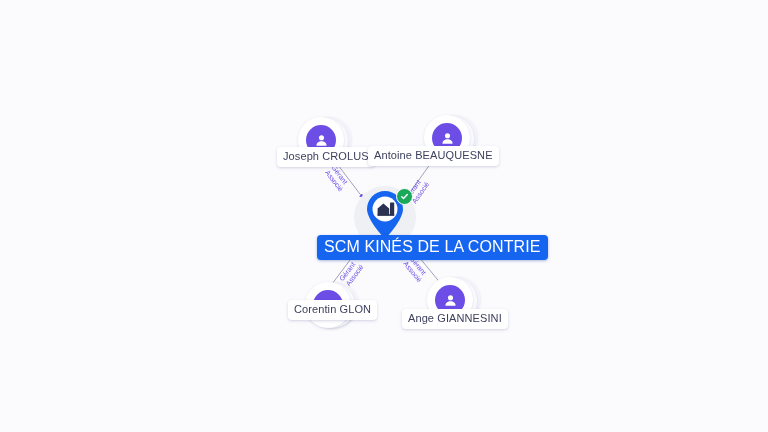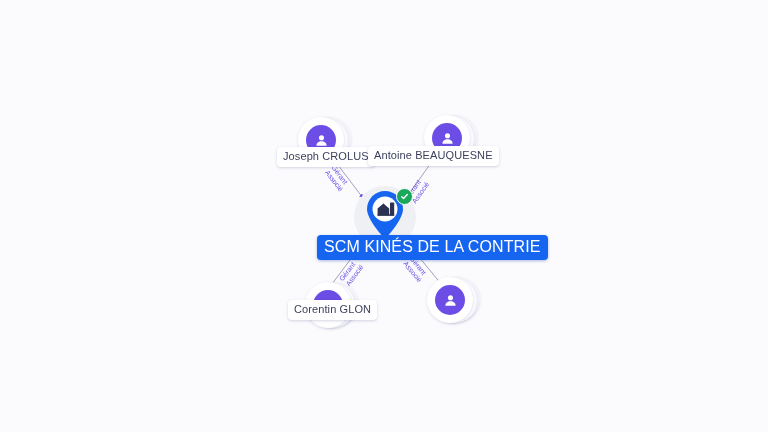--- a/index.html
+++ b/index.html
@@ -221,20 +221,21 @@
     <div class="halo-c halo-back2"></div>
     <div class="halo-c halo-back1"></div>
     <div class="halo-c halo-main"></div>
     <div class="avatar-circle">
       <svg width="17" height="17" viewBox="0 0 24 24">
         <circle cx="12" cy="8.2" r="3.6" fill="#ffffff"></circle>
         <path d="M4.8 19.5c0-3.9 3.2-6.3 7.2-6.3s7.2 2.4 7.2 6.3z" fill="#ffffff"></path>
       </svg>
     </div>
   </div>
+  <div class="person-label" style="left:402px; top:309px;">Ange GIANNESINI</div>
 
   <div id="company-node">
     <div class="company-halo"></div>
     <div class="pin-wrap">
       <svg width="40" height="52" viewBox="0 0 40 52">
         <path d="M20 2 C10.1 2 2 10.1 2 20 C2 31.5 20 50 20 50 C20 50 38 31.5 38 20 C38 10.1 29.9 2 20 2 Z" fill="#1565f0"></path>
         <circle cx="20" cy="20" r="12.5" fill="#ffffff"></circle>
         <g fill="#2b3350">
           <rect x="25" y="13.6" width="4.2" height="13" rx="0.6"></rect>
           <path d="M12.6 19.6 L18.4 14.6 L24.2 19.6 L24.2 26.6 L12.6 26.6 Z"></path>

